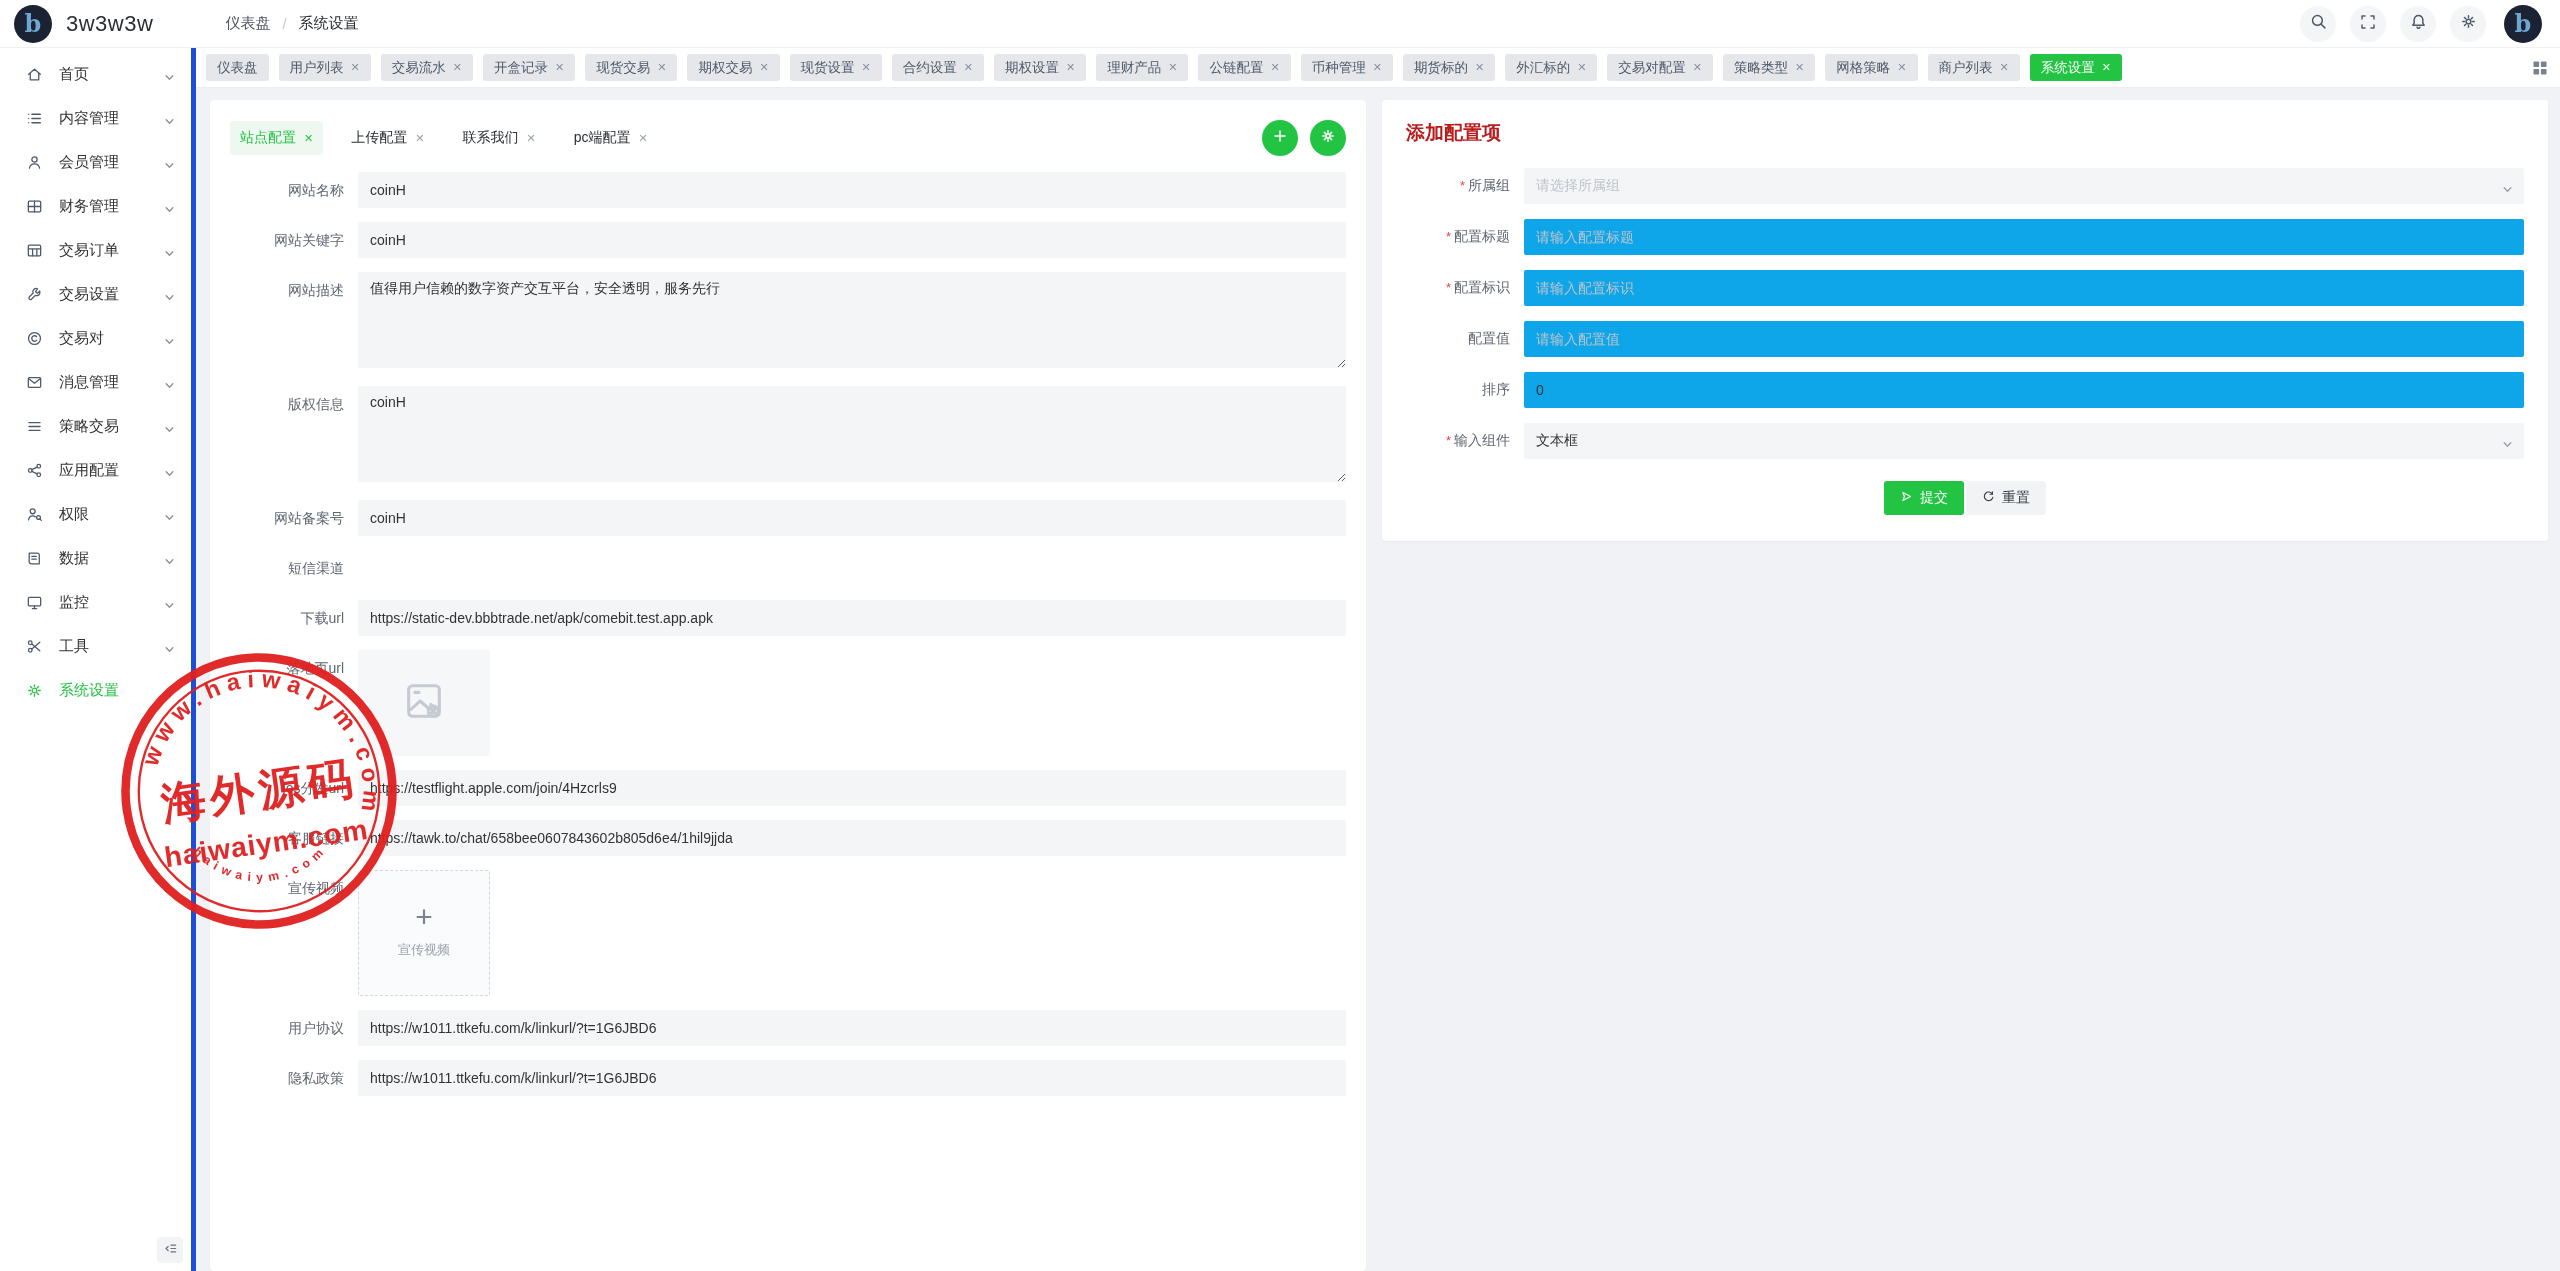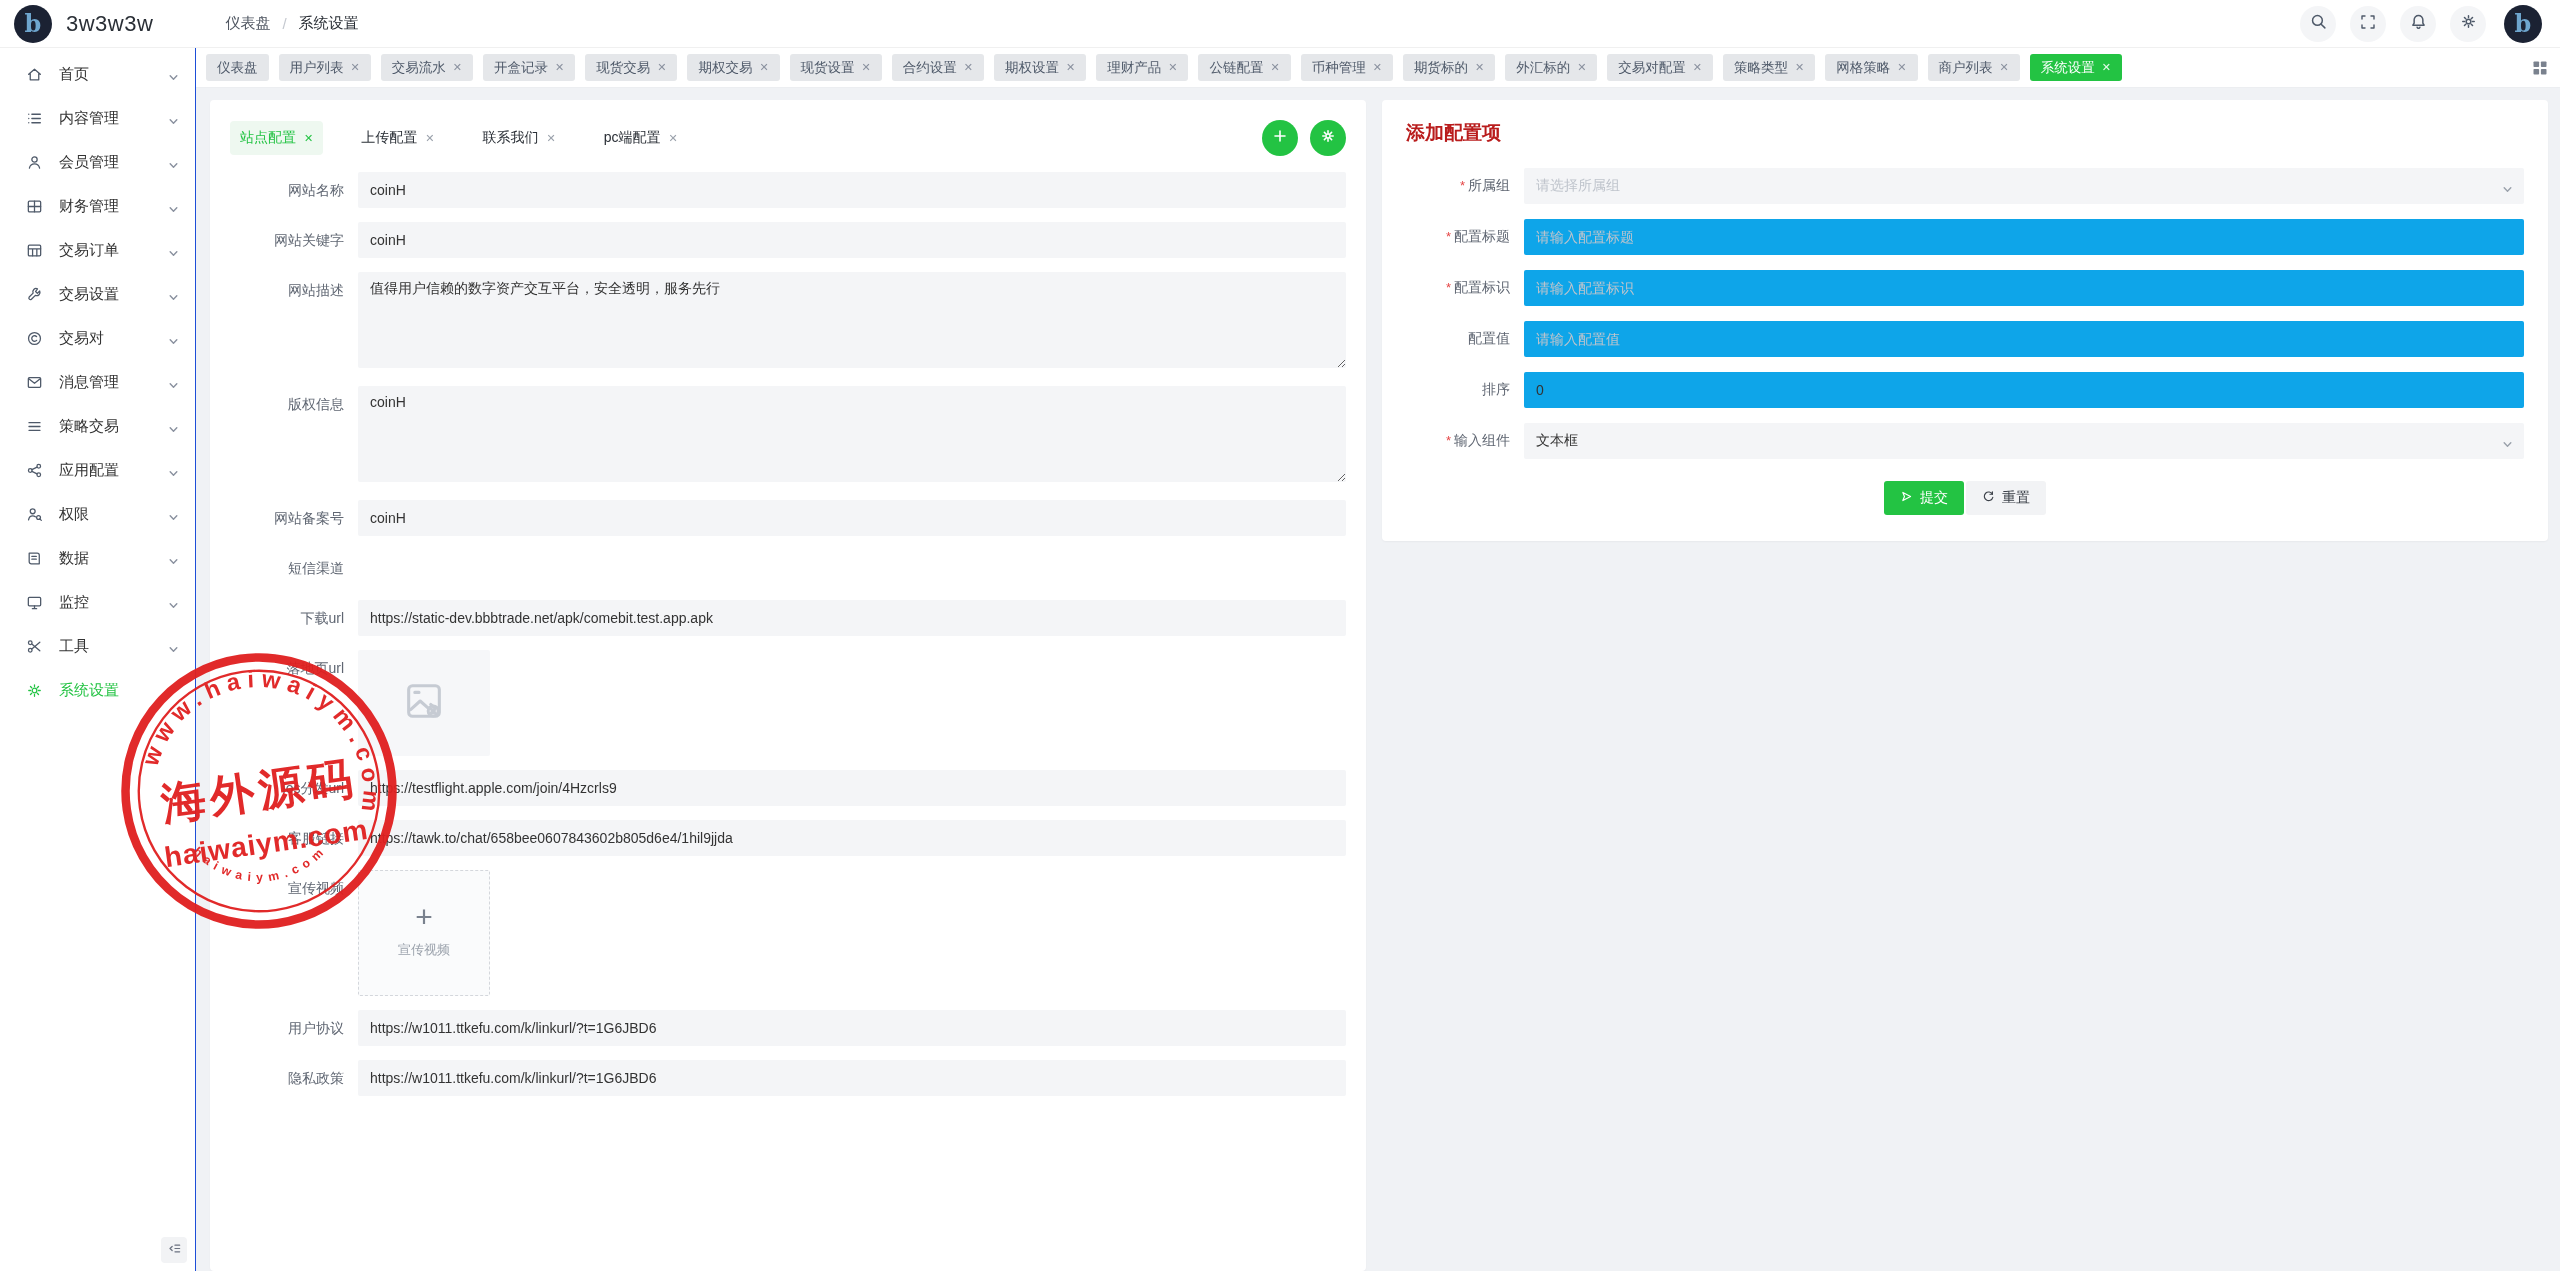--- a/index.html
+++ b/index.html
@@ -21,21 +21,21 @@
   .header-right { display:flex; align-items:center; gap:14px; }
   .hicon { width:36px; height:36px; border-radius:50%; background:#f4f5f7; display:flex; align-items:center; justify-content:center; cursor:pointer; }
   .hicon svg { stroke:#4e5969; fill:none; stroke-width:1.4; stroke-linecap:round; stroke-linejoin:round; }
   .avatar { width:38px; height:38px; border-radius:50%; background:#1b2233; display:flex; align-items:center; justify-content:center; margin-left:4px; }
   .avatar span { color:#6ea6cf; font-size:24px; font-weight:bold; font-family:"DejaVu Serif",serif; }
 
   
   .body-row { flex:1; display:flex; min-height:0; }
 
   
-  .sidebar { width:196px; background:#fff; border-right:1px solid #1d4ed8; position:relative; flex:0 0 196px; padding-top:4px; }
+  .sidebar { width:196px; background:#fff; border-right:5px solid #1d4ed8; position:relative; flex:0 0 196px; padding-top:4px; }
   .side-item { height:44px; display:flex; align-items:center; padding:0 16px 0 26px; cursor:pointer; font-size:15px; color:#333; }
   .side-item .sicon { width:17px; height:17px; margin-right:16px; display:flex; align-items:center; }
   .side-item .sicon svg { stroke:#4e5969; fill:none; stroke-width:1.2; stroke-linecap:round; stroke-linejoin:round; }
   .side-item .slabel { flex:1; }
   .side-item .chev { width:11px; height:11px; }
   .side-item .chev svg { stroke:#8a919f; fill:none; stroke-width:1.3; stroke-linecap:round; stroke-linejoin:round; }
   .side-item.active { color:#23c343; }
   .side-item.active .sicon svg { stroke:#23c343; }
   .collapse-btn { position:absolute; right:8px; bottom:8px; width:26px; height:26px; border-radius:4px; background:#f2f3f5;
                   display:flex; align-items:center; justify-content:center; cursor:pointer; }
@@ -55,21 +55,21 @@
   .tabgrid { position:absolute; right:12px; top:12px; cursor:pointer; }
 
   
   .content { flex:1; background:#f0f2f5; padding:12px 12px 0 14px; display:flex; gap:16px; align-items:flex-start; min-height:0; }
   .card { background:#fff; border-radius:4px; box-shadow:0 1px 2px rgba(0,0,0,.04); }
   .card-left { width:1156px; flex:0 0 1156px; height:100%; padding:20px 20px 0 20px; overflow:hidden; }
   .card-right { flex:1; padding:20px 24px 26px 24px; }
 
   
   .inner-tabs { display:flex; align-items:center; justify-content:space-between; height:36px; }
-  .itab-group { display:flex; align-items:center; gap:28px; }
+  .itab-group { display:flex; align-items:center; gap:18px; }
   .itab { display:flex; align-items:center; font-size:14px; color:#2a2f36; cursor:pointer; padding:8px 10px; border-radius:4px; }
   .itab .x { margin-left:8px; font-size:11px; color:#9aa1ab; }
   .itab.active { background:#eef8f0; color:#23c343; }
   .itab.active .x { color:#23c343; }
   .round-btns { display:flex; align-items:center; gap:12px; }
   .rbtn { width:36px; height:36px; border-radius:50%; background:#23c343; display:flex; align-items:center; justify-content:center; cursor:pointer; }
   .rbtn svg { stroke:#fff; fill:none; stroke-width:1.6; stroke-linecap:round; stroke-linejoin:round; }
 
   
   .form { margin-top:16px; }

